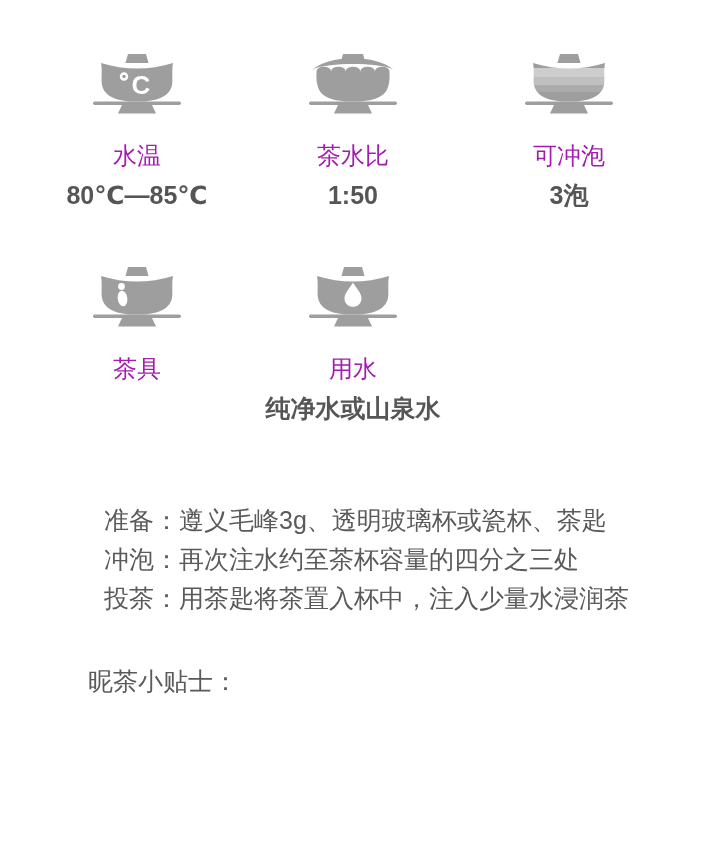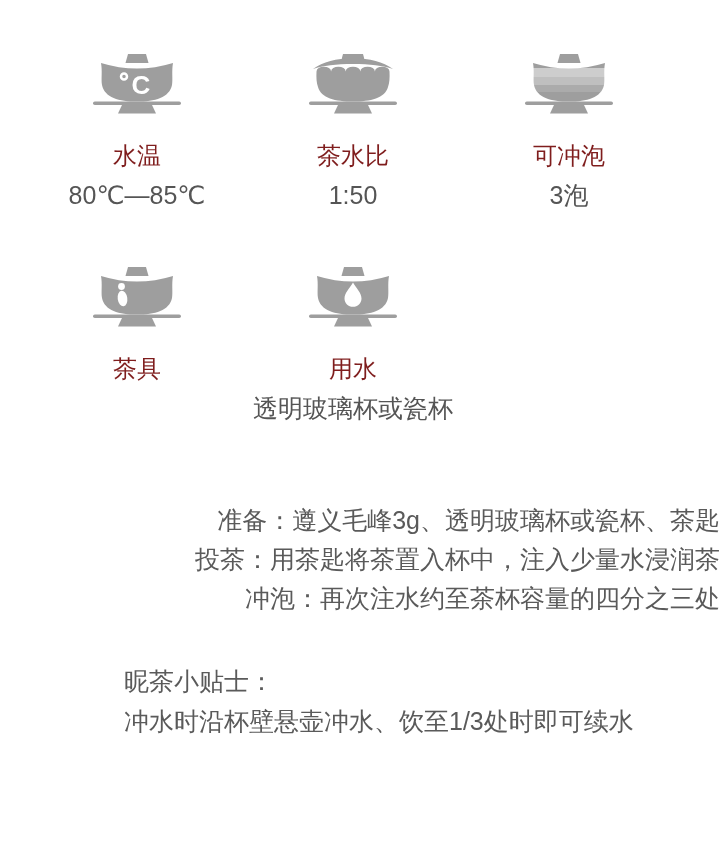--- a/index.html
+++ b/index.html
@@ -29,49 +29,49 @@
     display: flex;
     flex-direction: column;
     align-items: center;
     text-align: center;
   }
   .info-cell svg { display: block; }
   .info-label {
     margin-top: 27px;
     font-size: 24px;
     line-height: 30px;
-    color: #7f1d1d;
+    color: #a21caf;
     white-space: nowrap;
   }
   .info-value {
     margin-top: 9px;
     font-size: 25px;
     line-height: 30px;
     color: #555555;
     white-space: nowrap;
+    font-weight: bold;
   }
   
   .steps {
-    margin-left: 68px;
+    margin-left: 104px;
     margin-top: 78px;
     color: #5a5a5a;
     font-size: 25px;
     line-height: 39px;
-    text-align: right;
   }
   .step-line { white-space: nowrap; }
   
   .tips {
     margin-left: 88px;
     margin-top: 43px;
     color: #5a5a5a;
     font-size: 25px;
     line-height: 40px;
   }
-  .tips-line { white-space: nowrap; margin-left: 36px; }
+  .tips-line { white-space: nowrap; }
 </style>
 </head>
 <body>
 
 <div class="page">
 
   <div class="info-grid">
 
     <div class="info-cell">
       <svg width="88" height="60" viewBox="0 0 88 60">
@@ -138,29 +138,28 @@
 
     <div class="info-cell">
       <svg width="88" height="60" viewBox="0 0 88 60">
         <path d="M35,0 L53,0 L55.5,9 L32.5,9 Z" fill="#9e9e9e"></path>
         <path d="M8,9 Q44,20 80,9 C78.5,17 80,25 79,31 C76.5,43.5 62,47.6 44,47.6 C26,47.6 11.5,43.5 9,31 C8,25 9.5,17 8,9 Z" fill="#9e9e9e"></path>
         <rect x="0" y="47.5" width="88" height="3.6" rx="1.8" fill="#9e9e9e"></rect>
         <path d="M29,51 L59,51 L63,59.5 L25,59.5 Z" fill="#9e9e9e"></path>
         <path d="M44,15.5 C47.5,21.5 52.5,26 52.5,31.5 C52.5,36.3 48.7,39.8 44,39.8 C39.3,39.8 35.5,36.3 35.5,31.5 C35.5,26 40.5,21.5 44,15.5 Z" fill="#ffffff"></path>
       </svg>
       <div class="info-label">用水</div>
-      <div class="info-value">透明玻璃杯或瓷杯</div>
+      <div class="info-value">纯净水或山泉水</div>
     </div>
 
   </div>
 
   <div class="steps">
     <div class="step-line">准备：遵义毛峰3g、透明玻璃杯或瓷杯、茶匙</div>
+    <div class="step-line">冲泡：再次注水约至茶杯容量的四分之三处</div>
     <div class="step-line">投茶：用茶匙将茶置入杯中，注入少量水浸润茶</div>
-    <div class="step-line">冲泡：再次注水约至茶杯容量的四分之三处</div>
   </div>
 
   <div class="tips">
     <div class="tips-line">昵茶小贴士：</div>
-    <div class="tips-line">冲水时沿杯壁悬壶冲水、饮至1/3处时即可续水</div>
   </div>
 
 </div>
 
 </body></html>

